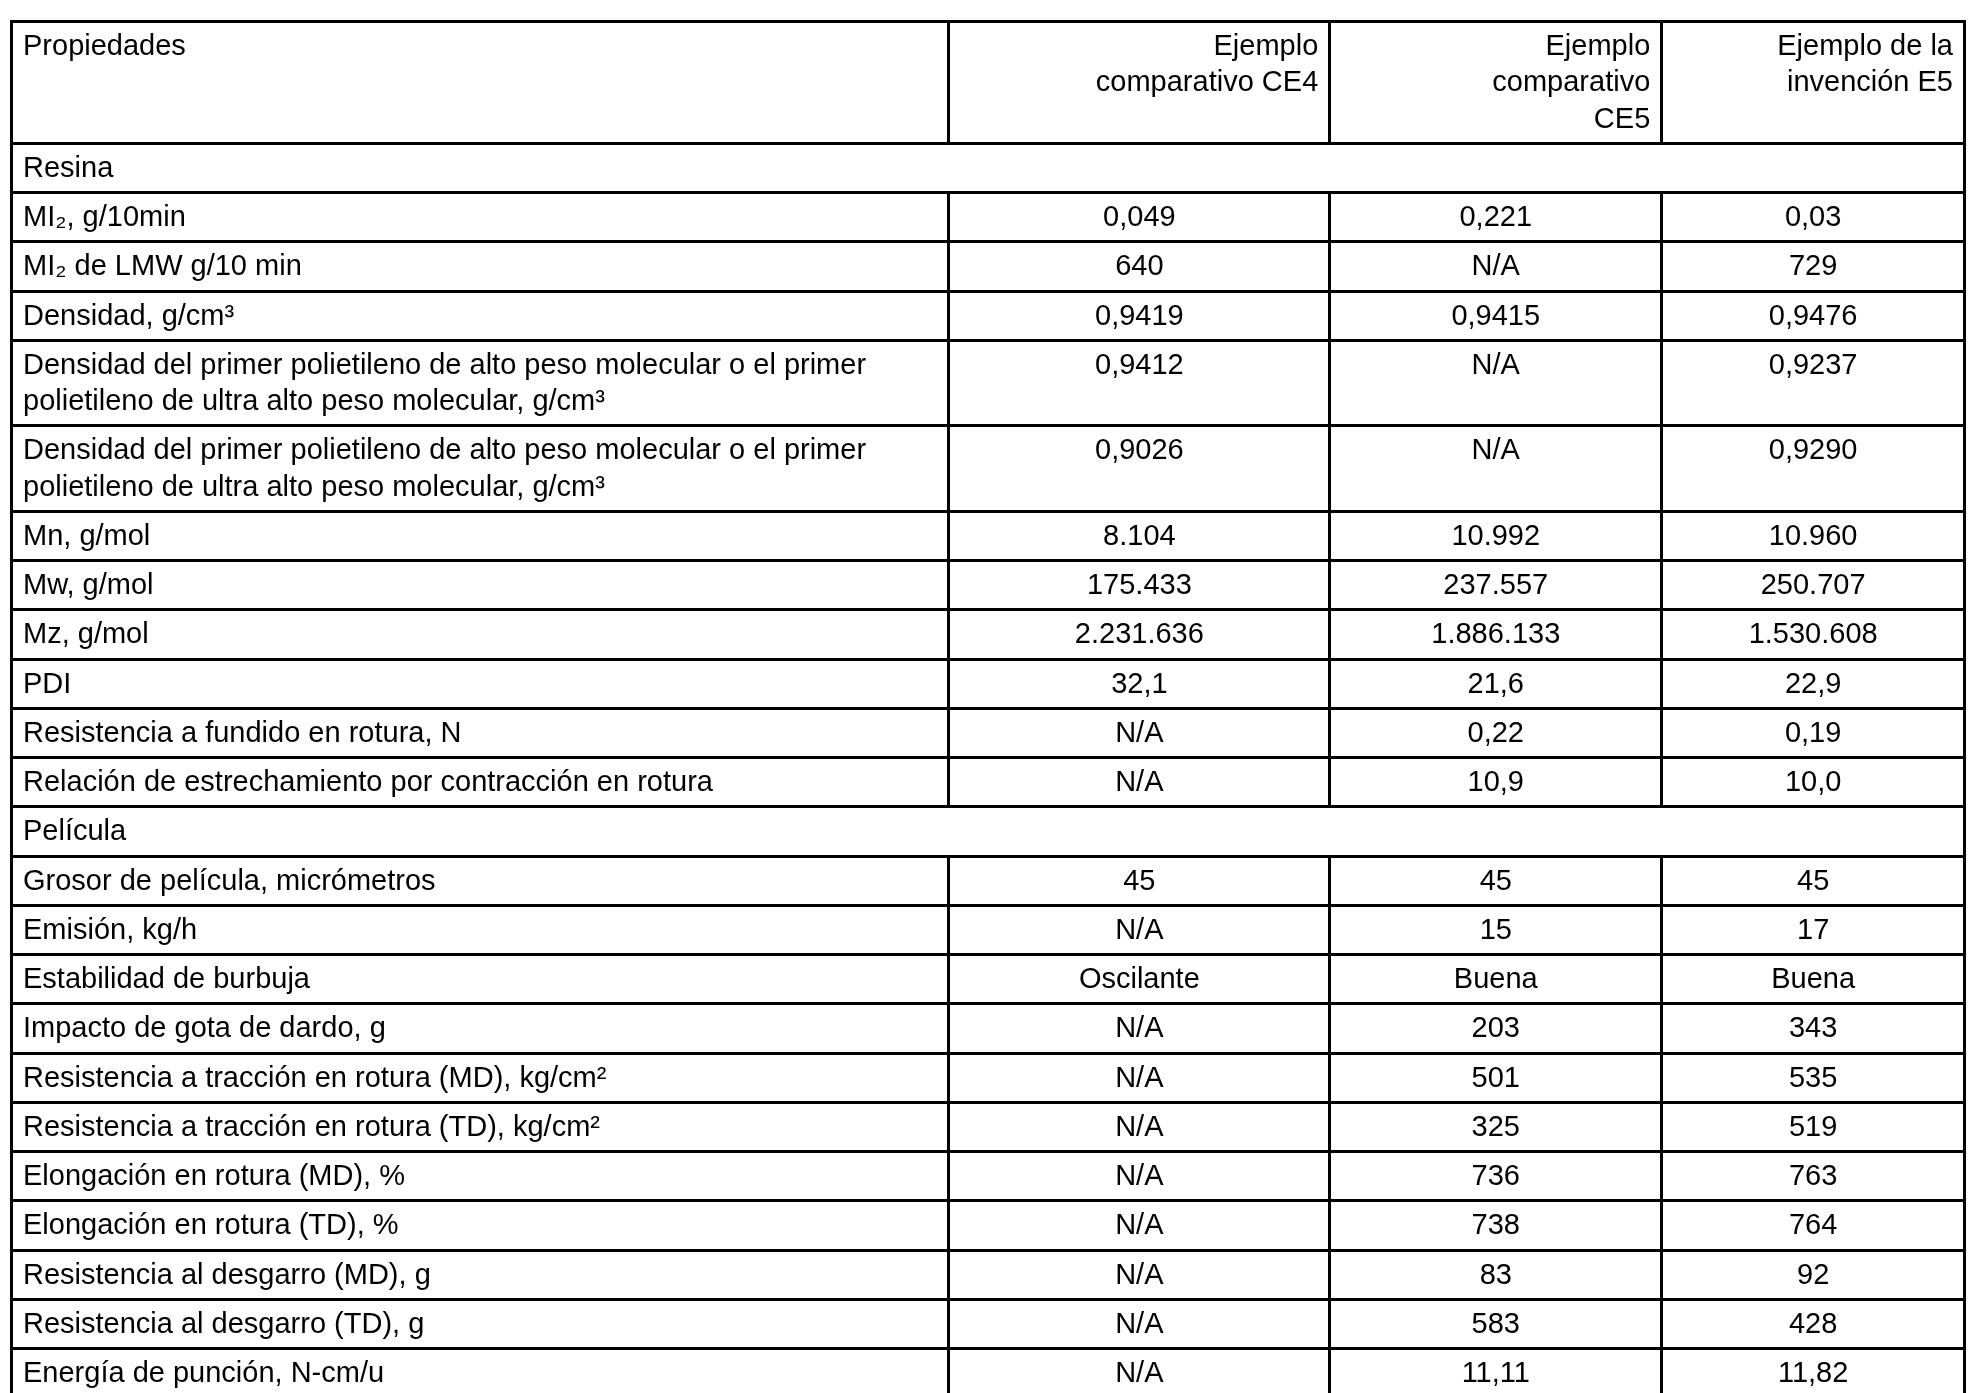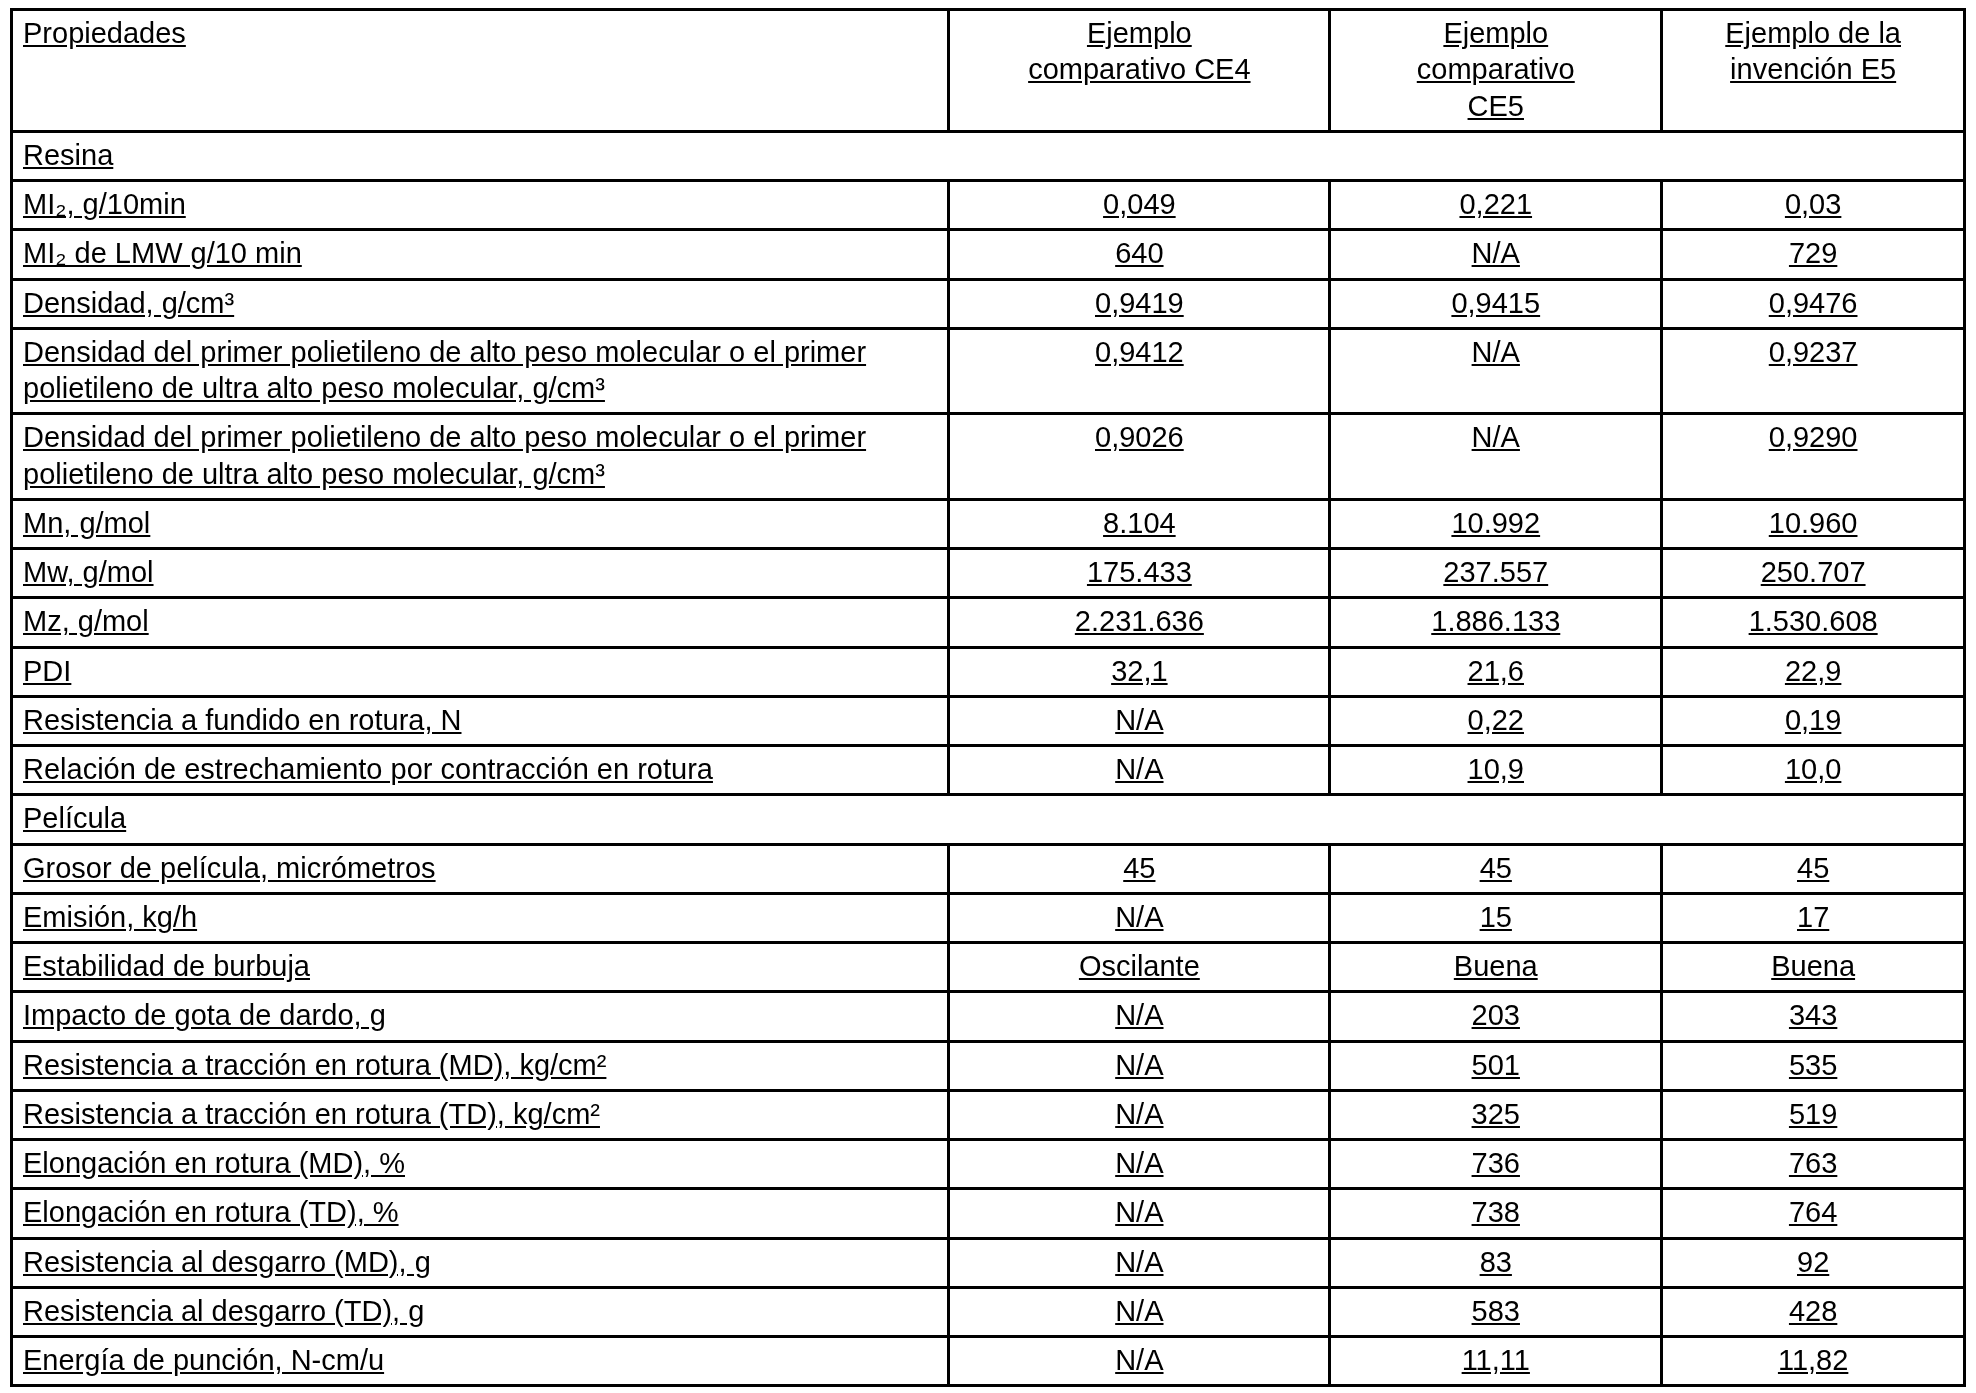--- a/index.html
+++ b/index.html
@@ -9,23 +9,22 @@
   }
   body {
     font-family: "Liberation Sans", "DejaVu Sans", sans-serif;
     color: #000000;
     -webkit-font-smoothing: antialiased;
   }
   .page {
     width: 1575px;
     height: 1393px;
     box-sizing: border-box;
-    padding: 8px 10px;
+    padding: 20px 10px;
     background: #ffffff;
-    text-decoration: underline;
   }
   table.props-table {
     border-collapse: collapse;
     table-layout: fixed;
     width: 1956px;
     background: #ffffff;
     font-size: 29px;
     line-height: 1.25;
   }
   table.props-table th,
@@ -37,21 +36,21 @@
     overflow: hidden;
   }
   col.c-prop { width: 48%; }
   col.c-v1   { width: 19.5%; }
   col.c-v2   { width: 17%; }
   col.c-v3   { width: 15.5%; }
   th.prop-head {
     text-align: left;
   }
   th.val-head {
-    text-align: center;
+    text-align: right;
     white-space: pre-line;
   }
   td.prop {
     text-align: left;
     margin-top: 24px;
   }
   td.val {
     text-align: center;
   }
   tr.header-row th {

